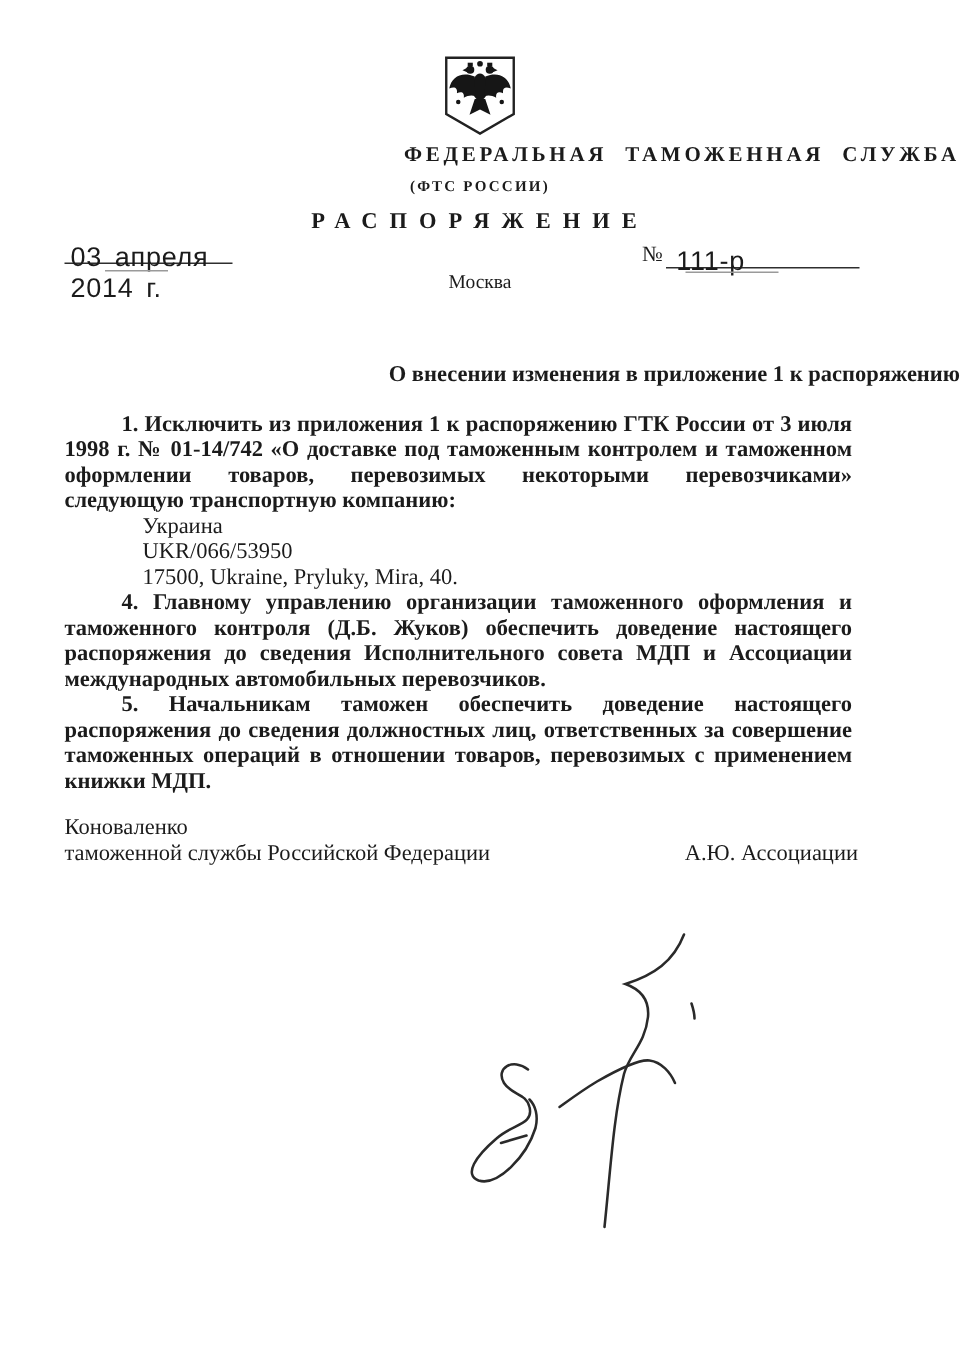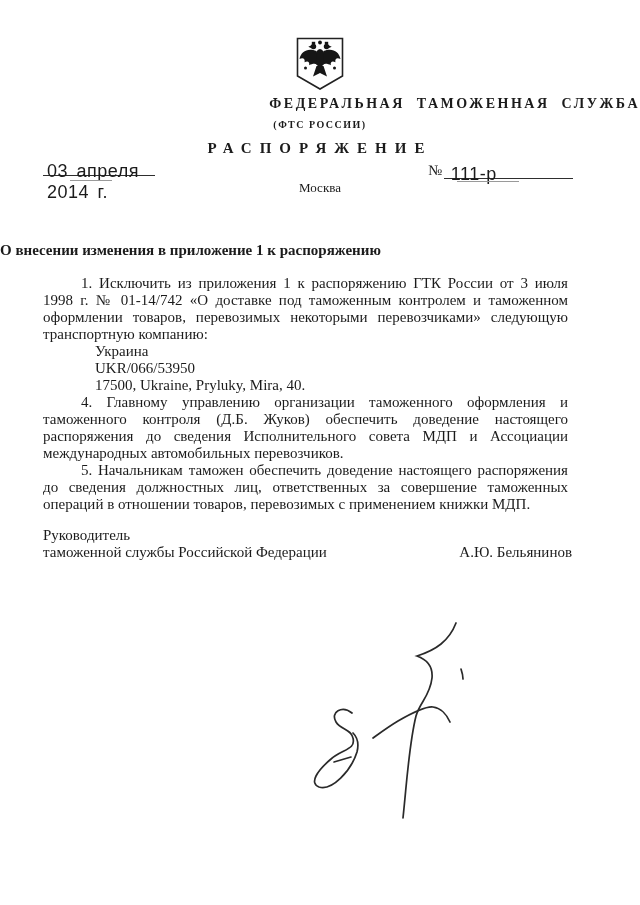--- a/index.html
+++ b/index.html
@@ -54,29 +54,29 @@
     border-bottom:1.4px solid #2e2e2e;
     padding-left:7px;
     box-sizing:border-box;
     margin-left:2px;
   }
   .artifact { position:absolute; height:1px; background:#9a9a9a; }
   .city { margin-top:3px; font-size:13px; line-height:13px; text-align:center; }
   .doc-title {
     margin-top:47px;
     font-weight:bold; font-size:15px; line-height:18px;
-    text-align:left;
+    text-align:right;
   }
   .body-text {
     margin:16px 0 0 43px;
     width:525px;
     font-size:15px; line-height:17px;
     text-align:justify;
   }
-  .body-text p { margin:0; text-indent:38px; }
+  .body-text p { margin:0; text-indent:38px;font-weight:bold; }
   .company-block { padding-left:52px; }
   .company-block div { text-align:left; }
   .signoff {
     margin:14px 0 0 43px;
     width:529px;
     display:flex; justify-content:space-between; align-items:flex-end;
     font-size:15px; line-height:17px;
   }
   .autograph {
     position:absolute; left:0; top:0;
@@ -135,24 +135,24 @@
       <div>Украина</div>
       <div>UKR/066/53950</div>
       <div>17500, Ukraine, Pryluky, Mira, 40.</div>
     </div>
     <p>4. Главному управлению организации таможенного оформления и таможенного контроля (Д.Б. Жуков) обеспечить доведение настоящего распоряжения до сведения Исполнительного совета МДП и Ассоциации международных автомобильных перевозчиков.</p>
     <p>5. Начальникам таможен обеспечить доведение настоящего распоряжения до сведения должностных лиц, ответственных за совершение таможенных операций в отношении товаров, перевозимых с применением книжки МДП.</p>
   </div>
 
   <div class="signoff">
     <div>
-      <div>Руководитель</div>
+      <div>Коноваленко</div>
       <div>таможенной службы Российской Федерации</div>
     </div>
-    <div>А.Ю. Бельянинов</div>
+    <div>А.Ю. Ассоциации</div>
   </div>
 
   <svg class="autograph" viewBox="0 0 640 905">
     <g fill="none" stroke="#2a2a2a" stroke-width="1.7" stroke-linecap="round">
       <path d="M456,623 C449,641 436,650 417,656 C428,660 433,667 432,678 C430,696 420,702 416,716 C409,744 407,780 403,818"></path>
       <path d="M461,669 C462,672 463,676 463,679"></path>
       <path d="M373,738 C380,733 388,727 398,721 C412,713 426,706 433,707 C441,708 447,715 450,722"></path>
       <path d="M352,713 C342,705 330,712 336,722 C341,730 351,729 353,738 C356,750 342,749 331,759 C317,771 309,783 319,787 C332,791 351,771 357,752 C359,744 357,737 353,733"></path>
       <path d="M334,762 L351,757"></path>
     </g>

